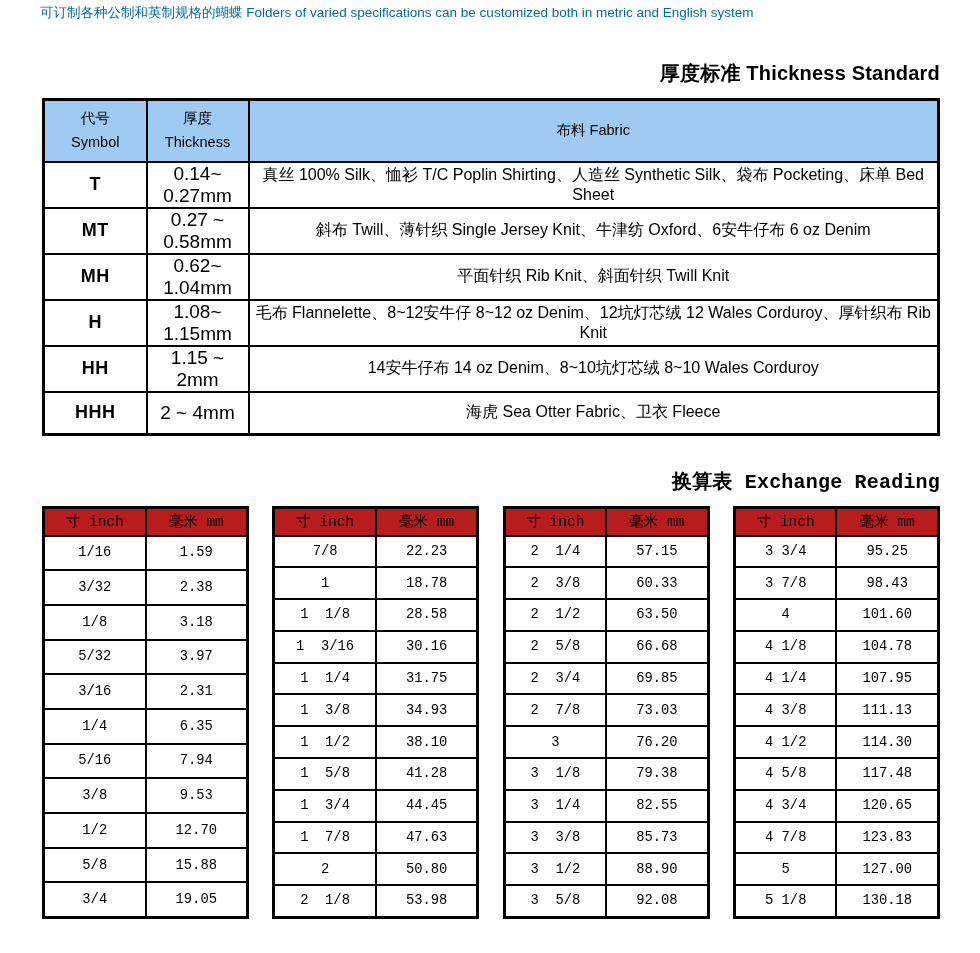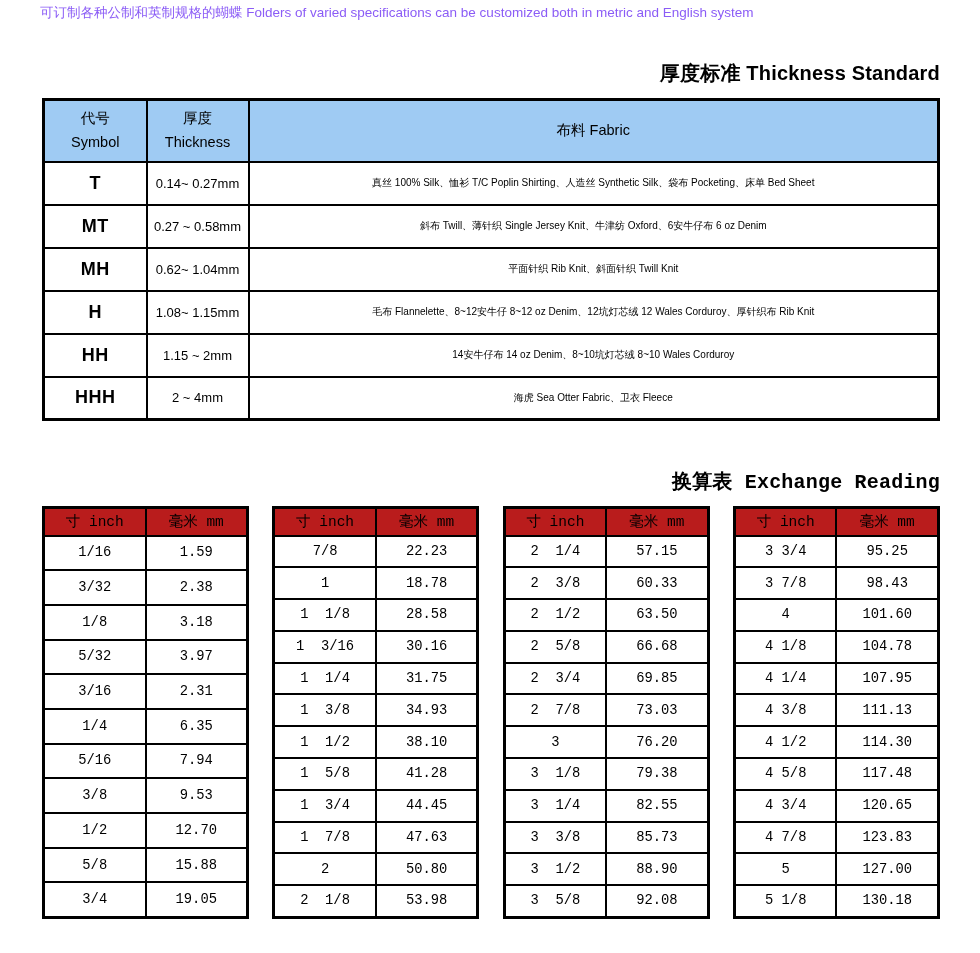--- a/index.html
+++ b/index.html
@@ -9,21 +9,21 @@
     background: #ffffff;
     font-family: "Liberation Sans", "DejaVu Sans", sans-serif;
     color: #000000;
     position: relative;
     overflow: hidden;
   }
   .top-note {
     position: absolute;
     left: 40px; top: 4px;
     font-size: 13.5px;
-    color: #8b5cf6;
+    color: #0369a1;
     white-space: nowrap;
   }
   .section { position: absolute; left: 42px; width: 898px; }
   .section-thickness { top: 60px; }
   .section-exchange  { top: 468px; font-family: Liberation Mono, monospace; }
   .section-title {
     font-size: 20px;
     font-weight: bold;
     margin: 0 0 11px 0;
     letter-spacing: 0.2px;
@@ -47,22 +47,22 @@
     background: #9fcbf3;
     font-weight: normal;
     font-size: 14.5px;
     height: 62px;
     line-height: 1.65;
   }
   .fabric-table .col-sym { width: 103px; }
   .fabric-table .col-thk { width: 102px; }
   .fabric-table td { height: 43px; }
   .fabric-table td.sym { font-size: 18px; font-weight: bold; letter-spacing: 0.5px; }
-  .fabric-table td.thk { font-size: 13px; padding: 0 1px; }
-  .fabric-table td.fab { font-size: 10px; margin-left: 7px; }
+  .fabric-table td.thk { font-size: 19px; padding: 0 1px; }
+  .fabric-table td.fab { font-size: 16px; margin-left: 7px; }
 
   
   .exchange-grid {
     display: flex;
     justify-content: space-between;
     width: 898px;
   }
   .exchange-table {
     border-collapse: collapse;
     table-layout: fixed;

